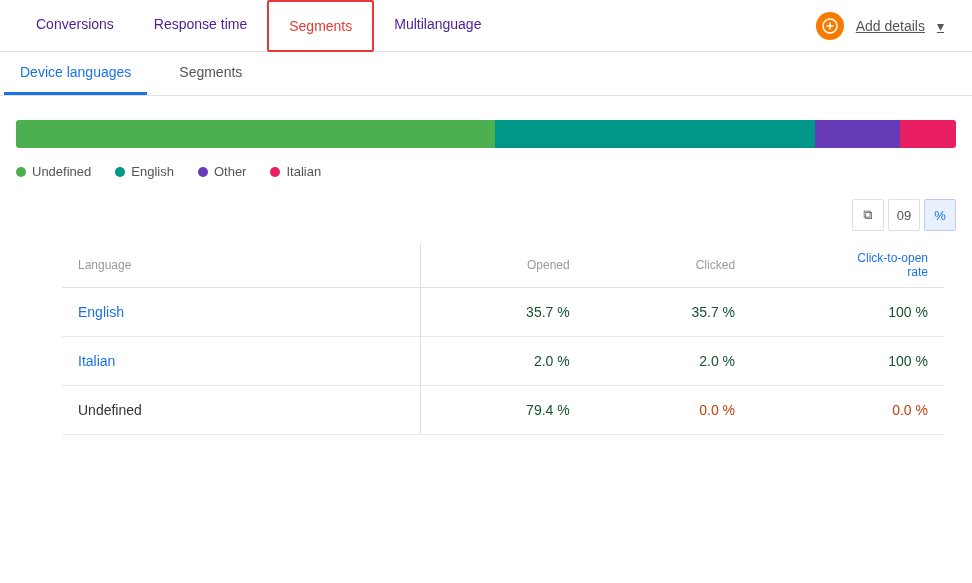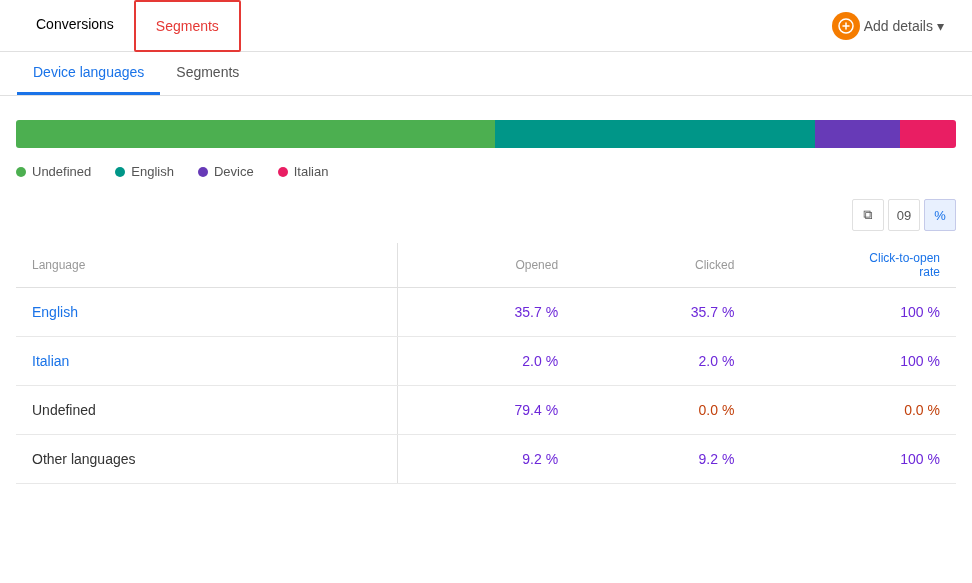--- a/index.html
+++ b/index.html
@@ -14,58 +14,59 @@
       position: relative;
     }
     .top-nav-tabs {
       display: flex;
       gap: 0;
     }
     .top-nav-tab {
       padding: 16px 20px;
       cursor: pointer;
       font-size: 14px;
-      color: #000000;
+      color: #4c1d95;
       border-bottom: 2px solid transparent;
       white-space: nowrap;
     }
     .top-nav-tab.highlighted {
       color: #e53935;
       border: 2px solid #e53935;
       border-radius: 2px;
       margin-bottom: -1px;
     }
     .add-details-btn {
       margin-left: auto;
       display: flex;
       align-items: center;
-      gap: 4px;
+      gap: 12px;
       cursor: pointer;
       color: #555;
       font-size: 14px;
       padding: 8px 12px;
+      text-decoration: underline;
     }
     .add-details-icon {
       width: 28px;
       height: 28px;
       background: #f57c00;
       border-radius: 50%;
       display: flex;
       align-items: center;
       justify-content: center;
       color: white;
       font-size: 16px;
     }
 
     
     .sub-nav {
       display: flex;
-      padding: 0 17px;
+      padding: 0 4px;
       border-bottom: 1px solid #e0e0e0;
-      gap: 0;
+      gap: 16px;
     }
     .sub-nav-tab {
       padding: 12px 16px;
       cursor: pointer;
       font-size: 14px;
       color: #555;
       border-bottom: 3px solid transparent;
     }
     .sub-nav-tab.active {
       color: #1a73e8;
@@ -132,37 +133,38 @@
       border-color: #c5cae9;
     }
 
     
     .data-table {
       width: 100%;
       border-collapse: collapse;
       padding: 0 16px;
     }
     .table-wrapper {
-      padding: 0 16px;
+      padding: 0 28px;
+      margin-left: 34px;
     }
     .data-table th {
       text-align: right;
       font-weight: normal;
       font-size: 12px;
       color: #999;
       padding: 8px 16px;
       border-bottom: 1px solid #e0e0e0;
     }
     .data-table th.left { text-align: left; }
     .data-table td {
       padding: 16px 16px;
       border-bottom: 1px solid #e8e8e8;
       font-size: 14px;
       text-align: right;
-      color: #6d28d9;
+      color: #14532d;
     }
     .data-table td.left { text-align: left; color: #333; font-weight: 500; }
     .data-table td.lang-link { color: #1a73e8; font-weight: 500; cursor: pointer; }
     .data-table .col-lang { width: 260px; }
     .data-table .col-open { width: 120px; }
     .data-table .col-click { width: 120px; text-align: right; }
     .data-table .col-cto { width: 140px; }
     .click-to-open-header { text-align: center; }
     .data-table td.muted { color: #c2410c; }
 
@@ -170,21 +172,23 @@
     .data-table td.with-left-border, .data-table th.with-left-border {
       border-left: 1px solid #e0e0e0;
     }
   </style>
 </head>
 <body>
 
 <div class="top-nav">
   <div class="top-nav-tabs">
     <div class="top-nav-tab">Conversions</div>
+    <div class="top-nav-tab">Response time</div>
     <div class="top-nav-tab highlighted">Segments</div>
+    <div class="top-nav-tab">Multilanguage</div>
   </div>
   <div class="add-details-btn">
     <div class="add-details-icon">
       <svg width="16" height="16" viewBox="0 0 16 16" fill="white">
         <circle cx="8" cy="8" r="7" fill="none" stroke="white" stroke-width="1.5"></circle>
         <path d="M5 8 L11 8 M8 5 L8 11" stroke="white" stroke-width="1.5" stroke-linecap="round"></path>
       </svg>
     </div>
     <span>Add details</span>
     <span>▾</span>
@@ -208,21 +212,21 @@
     <div class="legend-item">
       <div class="legend-dot" style="background:#4caf50;"></div>
       <span>Undefined</span>
     </div>
     <div class="legend-item">
       <div class="legend-dot" style="background:#009688;"></div>
       <span>English</span>
     </div>
     <div class="legend-item">
       <div class="legend-dot" style="background:#673ab7;"></div>
-      <span>Device</span>
+      <span>Other</span>
     </div>
     <div class="legend-item">
       <div class="legend-dot" style="background:#e91e63;"></div>
       <span>Italian</span>
     </div>
   </div>
 </div>
 
 <div class="controls-row">
   <button class="ctrl-btn" title="Copy">
@@ -258,21 +262,15 @@
           <td class="col-open with-left-border">2.0 %</td>
           <td class="col-click">2.0 %</td>
           <td class="col-cto">100 %</td>
         </tr>
         <tr>
           <td class="col-lang left">Undefined</td>
           <td class="col-open with-left-border">79.4 %</td>
           <td class="col-click muted">0.0 %</td>
           <td class="col-cto muted">0.0 %</td>
         </tr>
-        <tr>
-          <td class="col-lang left">Other languages</td>
-          <td class="col-open with-left-border">9.2 %</td>
-          <td class="col-click">9.2 %</td>
-          <td class="col-cto">100 %</td>
-        </tr>
       </tbody>
   </table>
 </div>
 
 </body></html>

